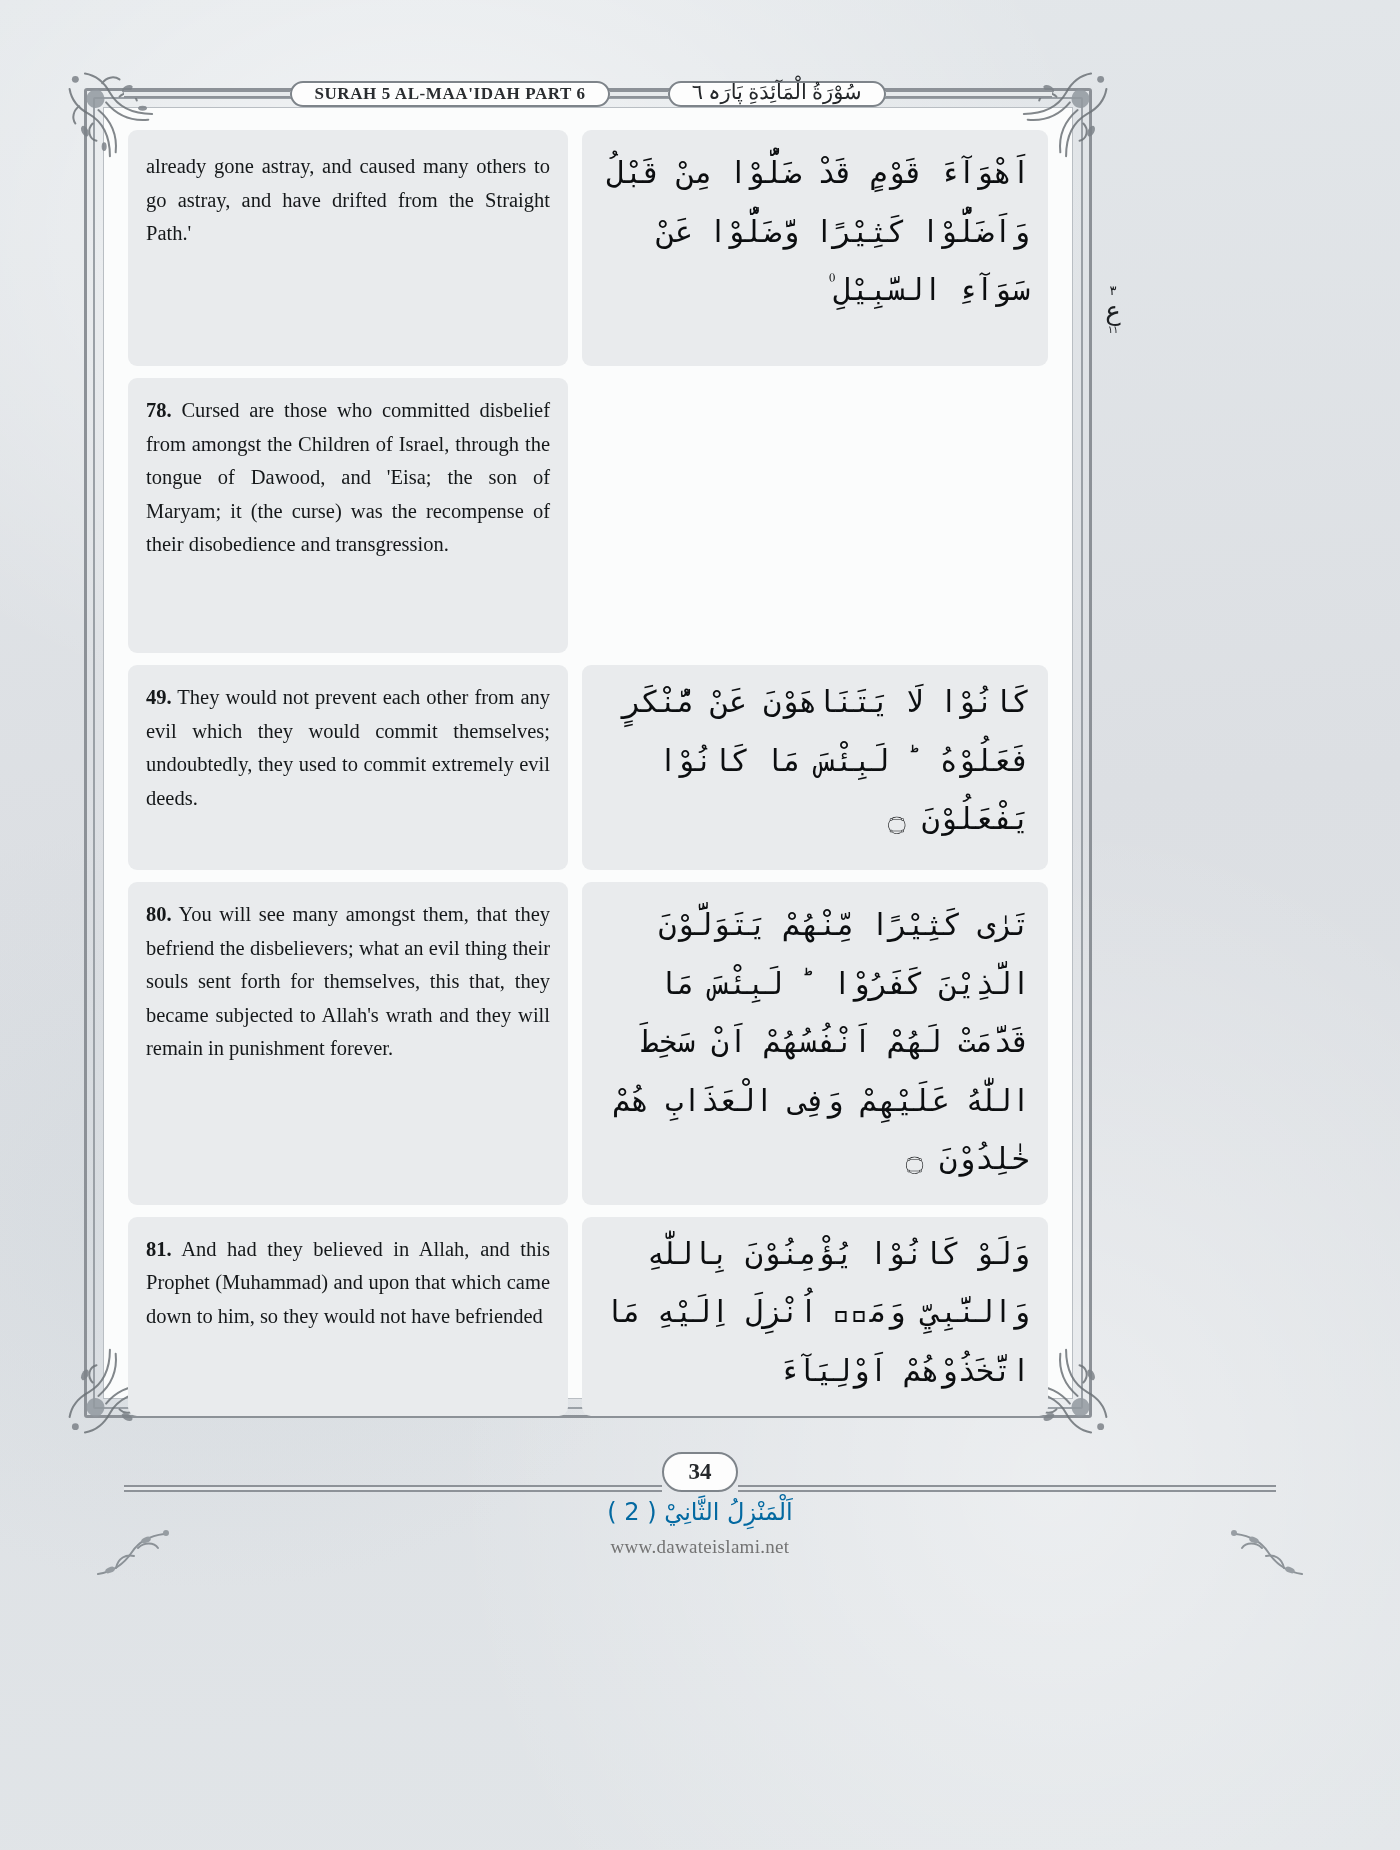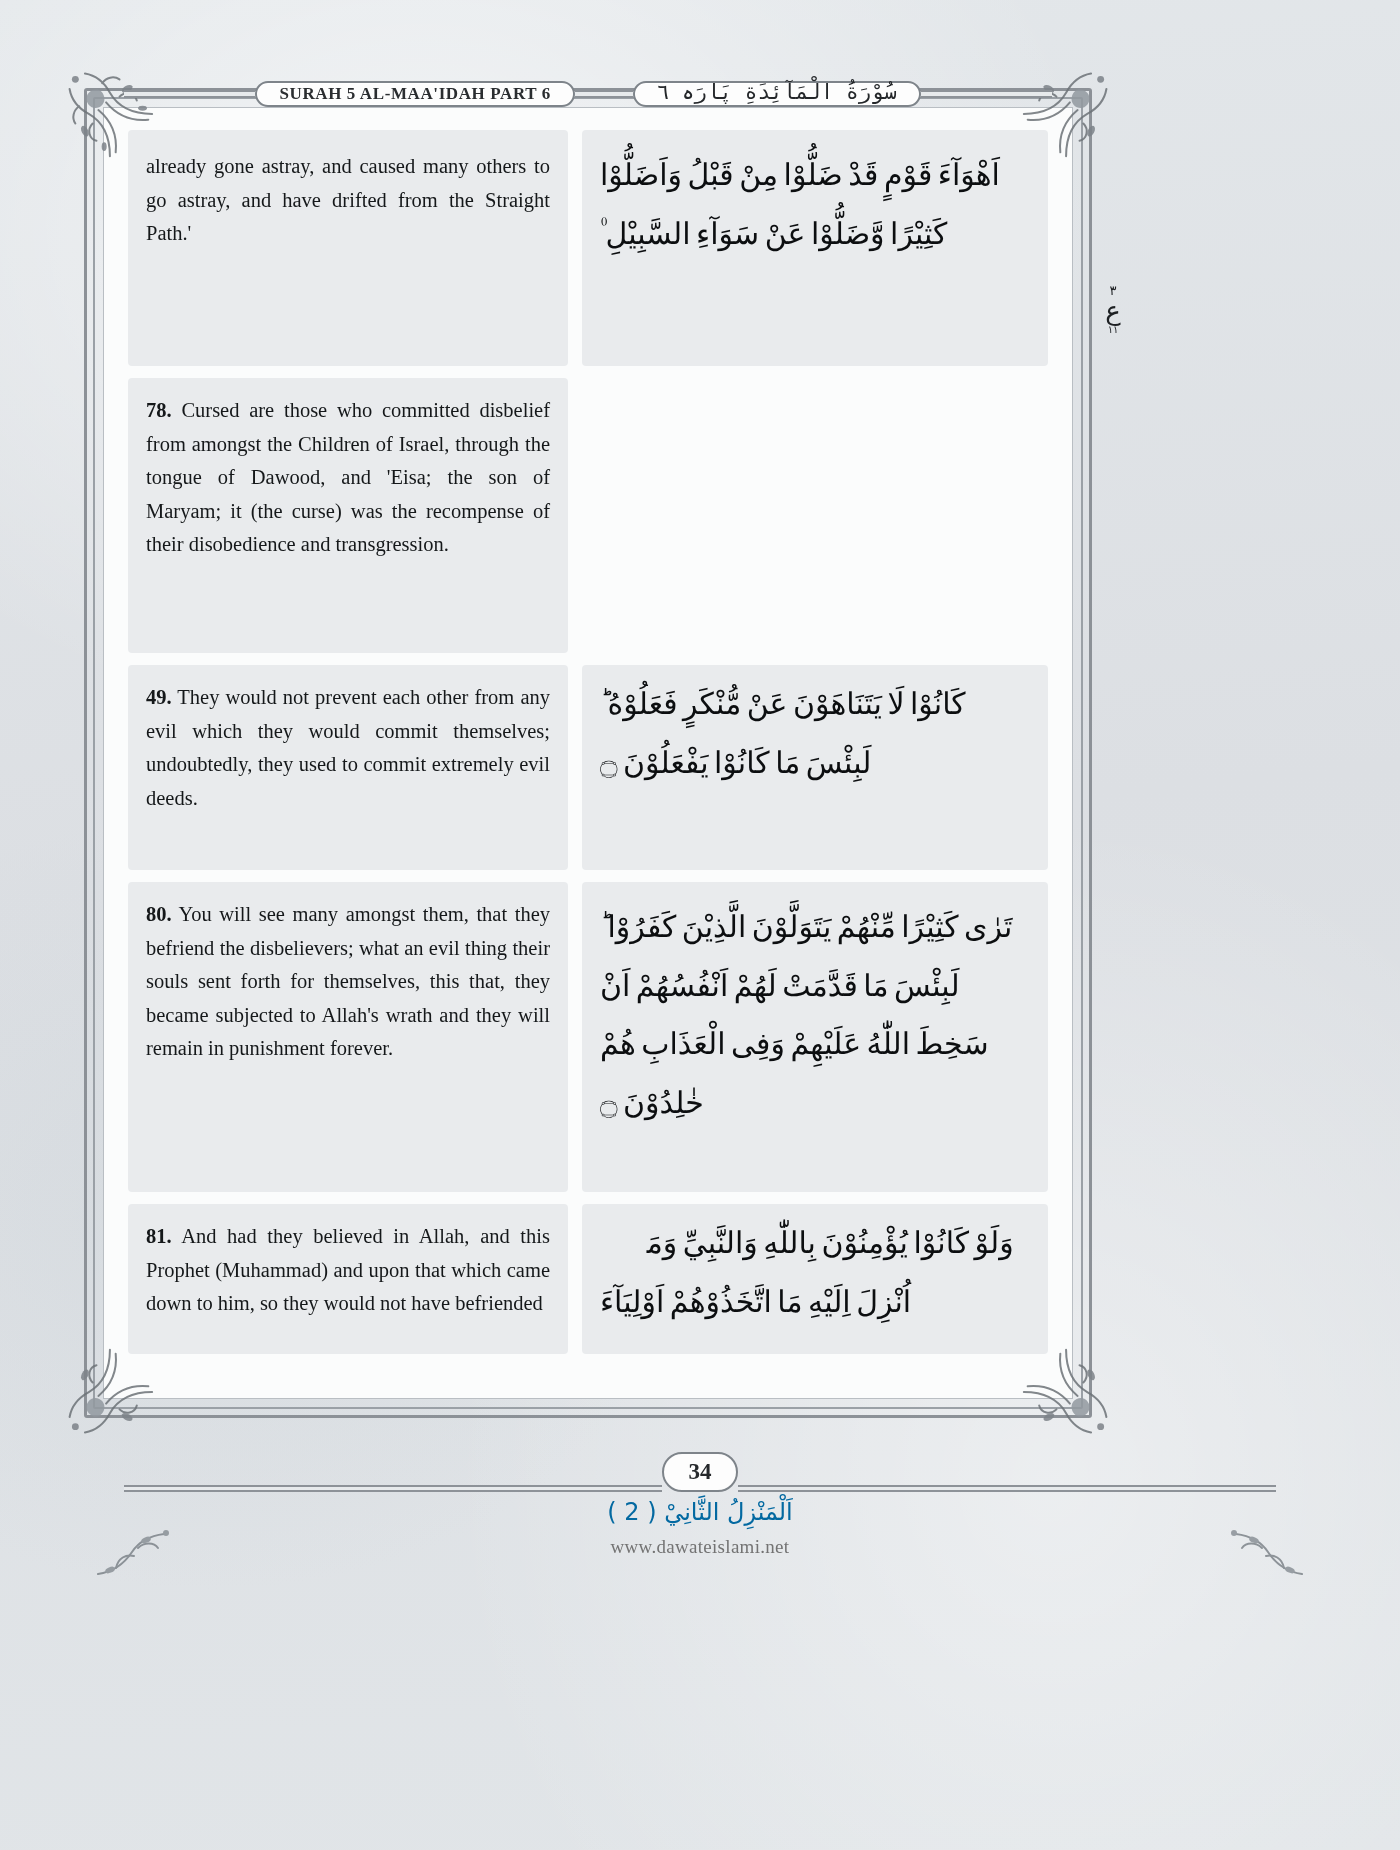--- a/index.html
+++ b/index.html
@@ -89,21 +89,21 @@
     box-shadow: inset 0 0 0 1px #fff;
   }
   .cartouche-en {
     font-family: "Liberation Serif", serif;
     font-size: 17px;
     font-weight: 700;
     letter-spacing: .6px;
     color: #2a2d30;
   }
   .cartouche-ar {
-    font-family: Liberation Mono, monospace;
+    font-family: Liberation Serif, serif;
     font-size: 21px;
     color: #24272a;
     direction: rtl;
     padding-bottom: 3px;
   }
   .rule-mid { flex: 0 0 58px; }
 
   
   .content {
     position: absolute;
@@ -114,42 +114,42 @@
     gap: 12px;
   }
 
   .vrow {
     display: flex;
     gap: 14px;
     flex: 0 0 auto;
   }
   .cell {
     background: #e9ebed;
-    border-radius: 4px;
+    border-radius: 9px;
     padding: 16px 18px 14px 18px;
   }
   .cell-en {
     flex: 0 0 440px;
     font-family: "Liberation Serif", serif;
     font-size: 20.5px;
     line-height: 1.64;
     color: #15181a;
     text-align: justify;
     text-align-last: left;
     hyphens: none;
   }
   .cell-en .vnum { font-weight: 700; }
   .cell-ar {
     flex: 1 1 auto;
     direction: rtl;
-    font-family: Liberation Serif, serif;
+    font-family: Liberation Mono, monospace;
     font-size: 30px;
     line-height: 1.95;
     color: #0c0e10;
-    text-align: left;
+    text-align: right;
     word-spacing: -2px;
   }
 
   
   .r0 .cell { min-height: 236px; }
   .r1 .cell { min-height: 275px; }
   .r2 .cell { min-height: 205px; }
   .r3 .cell { min-height: 310px; }
   .r4 .cell { min-height: 150px; }
 

